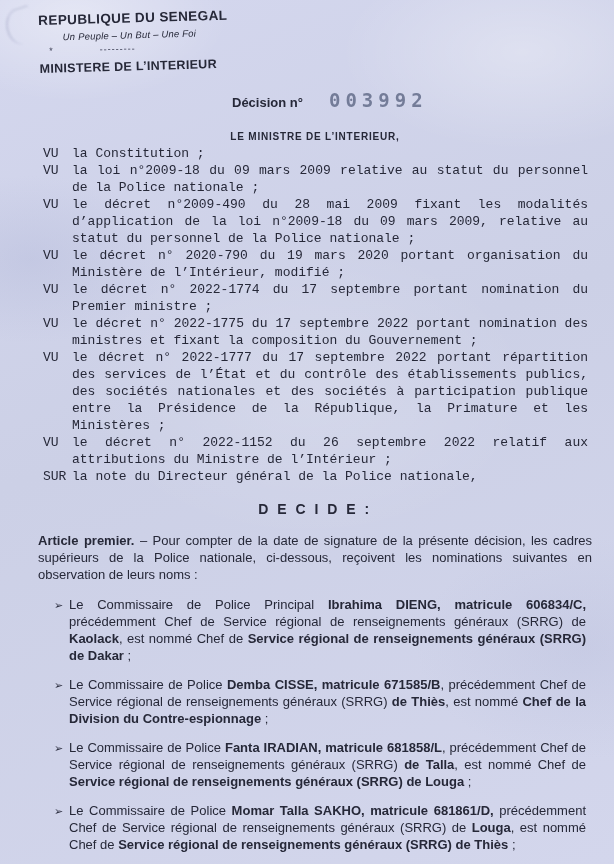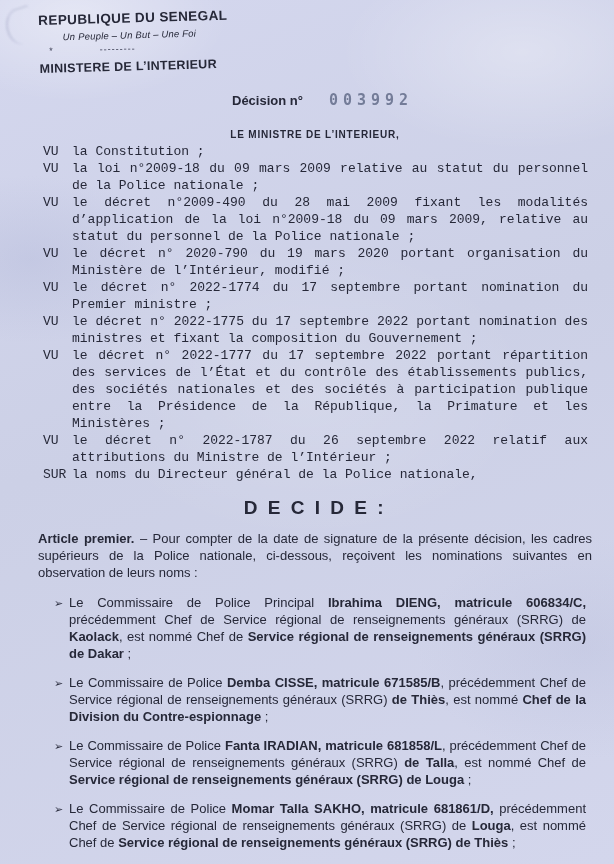--- a/index.html
+++ b/index.html
@@ -44,27 +44,27 @@
   .motto{font-style:italic;font-size:9.5px;padding-left:24px;letter-spacing:.2px;}
   .sep-row{font-size:9px;padding-left:10px;letter-spacing:1px;color:#3a3c52;line-height:10px;}
   .sep-dashes{padding-left:46px;}
   .ministry{font-weight:bold;font-size:12.5px;margin-top:5px;letter-spacing:.3px;}
   
   .decision{margin:14px 0 0 194px;width:362px;font-weight:bold;text-align:justify;}
   .decision-number{
     font-family:"DejaVu Sans Mono","Liberation Mono",monospace;
     color:var(--stamp);
     letter-spacing:5px;
-    font-size:15px;
+    font-size:19px;
     margin-left:26px;
     opacity:.9;
   }
   
   .minister-title{text-align:center;font-weight:bold;font-size:10px;letter-spacing:.8px;margin-top:17px;}
-  .decide{text-align:center;font-weight:bold;font-size:19px;letter-spacing:2.5px;margin-top:16px;margin-bottom:4px;}
+  .decide{text-align:center;font-weight:bold;font-size:14px;letter-spacing:2.5px;margin-top:16px;margin-bottom:4px;}
   
   .preamble{padding-left:5px;font-family:Liberation Mono, monospace;}
   .vu-row{display:flex;}
   .vu-marker{flex:0 0 29px;}
   .vu-text{flex:1;text-align:justify;padding-right:4px;}
   
   .article{margin-top:14px;text-align:justify;}
   
   .appointments{margin-top:12px;padding-left:16px;}
   .appt{display:flex;margin-bottom:12px;}
@@ -116,25 +116,25 @@
       <div class="vu-row">
         <span class="vu-marker">VU</span>
         <span class="vu-text">le décret n° 2022-1775 du 17 septembre 2022 portant nomination des ministres et fixant la composition du Gouvernement ;</span>
       </div>
       <div class="vu-row">
         <span class="vu-marker">VU</span>
         <span class="vu-text">le décret n° 2022-1777 du 17 septembre 2022 portant répartition des services de l’État et du contrôle des établissements publics, des sociétés nationales et des sociétés à participation publique entre la Présidence de la République, la Primature et les Ministères ;</span>
       </div>
       <div class="vu-row">
         <span class="vu-marker">VU</span>
-        <span class="vu-text">le décret n° 2022-1787 du 26 septembre 2022 relatif aux attributions du Ministre de l’Intérieur ;</span>
+        <span class="vu-text">le décret n° 2022-1152 du 26 septembre 2022 relatif aux attributions du Ministre de l’Intérieur ;</span>
       </div>
       <div class="vu-row">
         <span class="vu-marker">SUR</span>
-        <span class="vu-text">la noms du Directeur général de la Police nationale,</span>
+        <span class="vu-text">la note du Directeur général de la Police nationale,</span>
       </div>
     </div>
 
   <div class="decide">D E C I D E :</div>
 
   <p class="article"><span class="b">Article premier.</span><span> – Pour compter de la date de signature de la présente décision, les cadres supérieurs de la Police nationale, ci-dessous, reçoivent les nominations suivantes en observation de leurs noms :</span></p>
 
   <div class="appointments">
       <div class="appt">
         <span class="bullet">➢</span>

